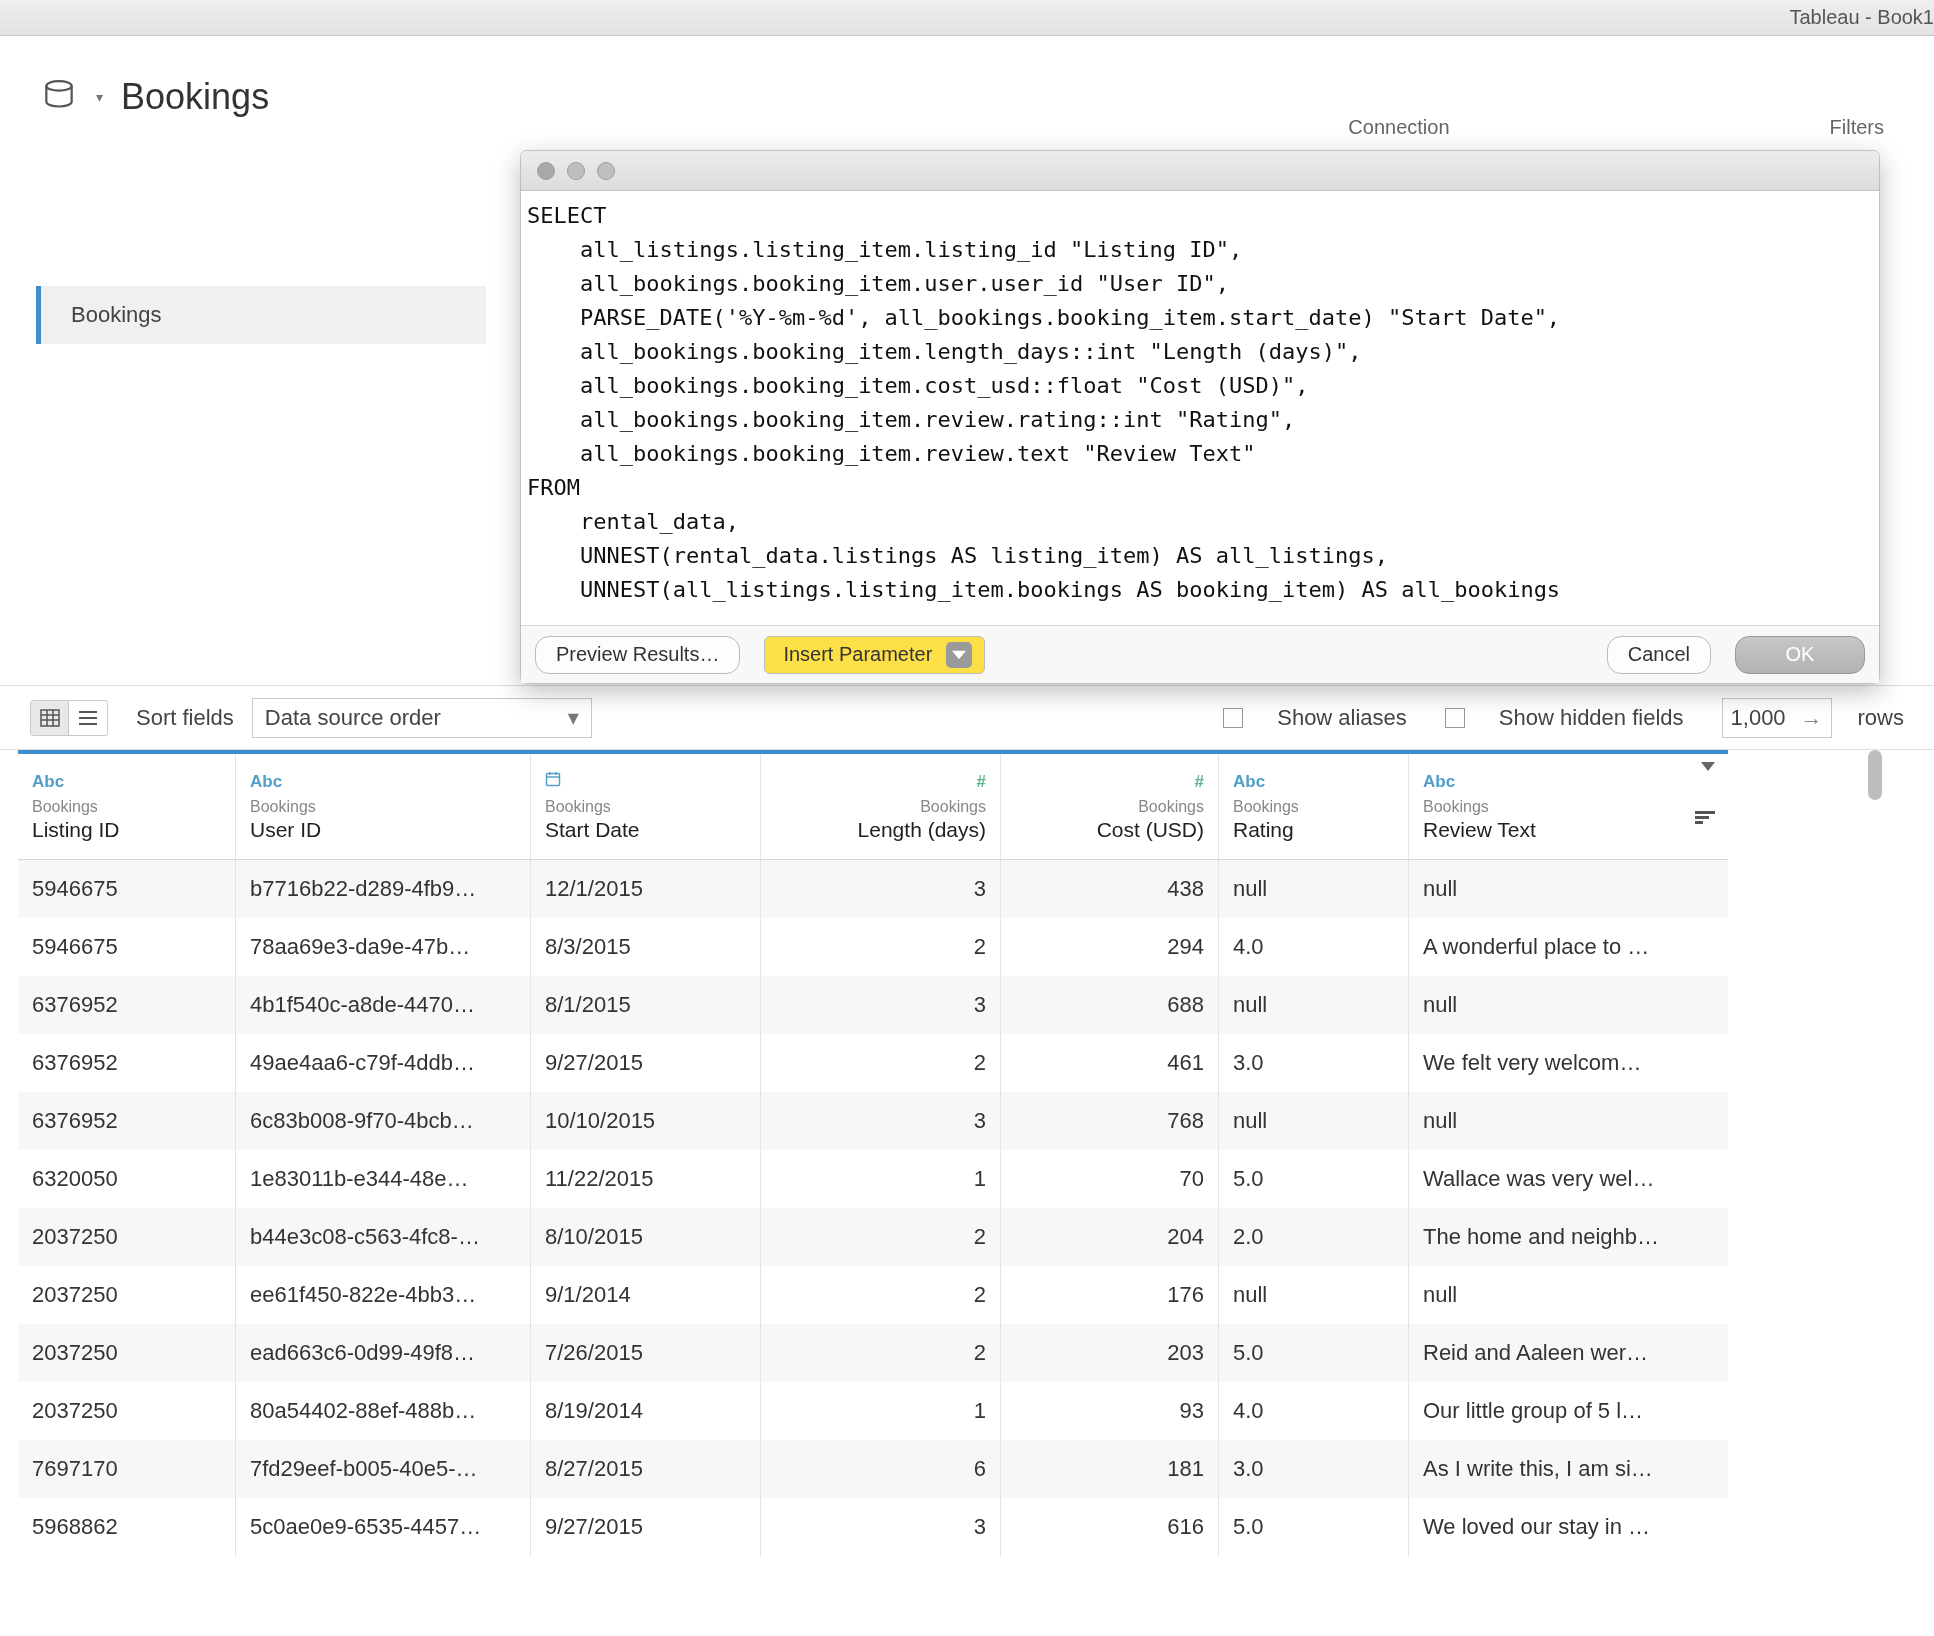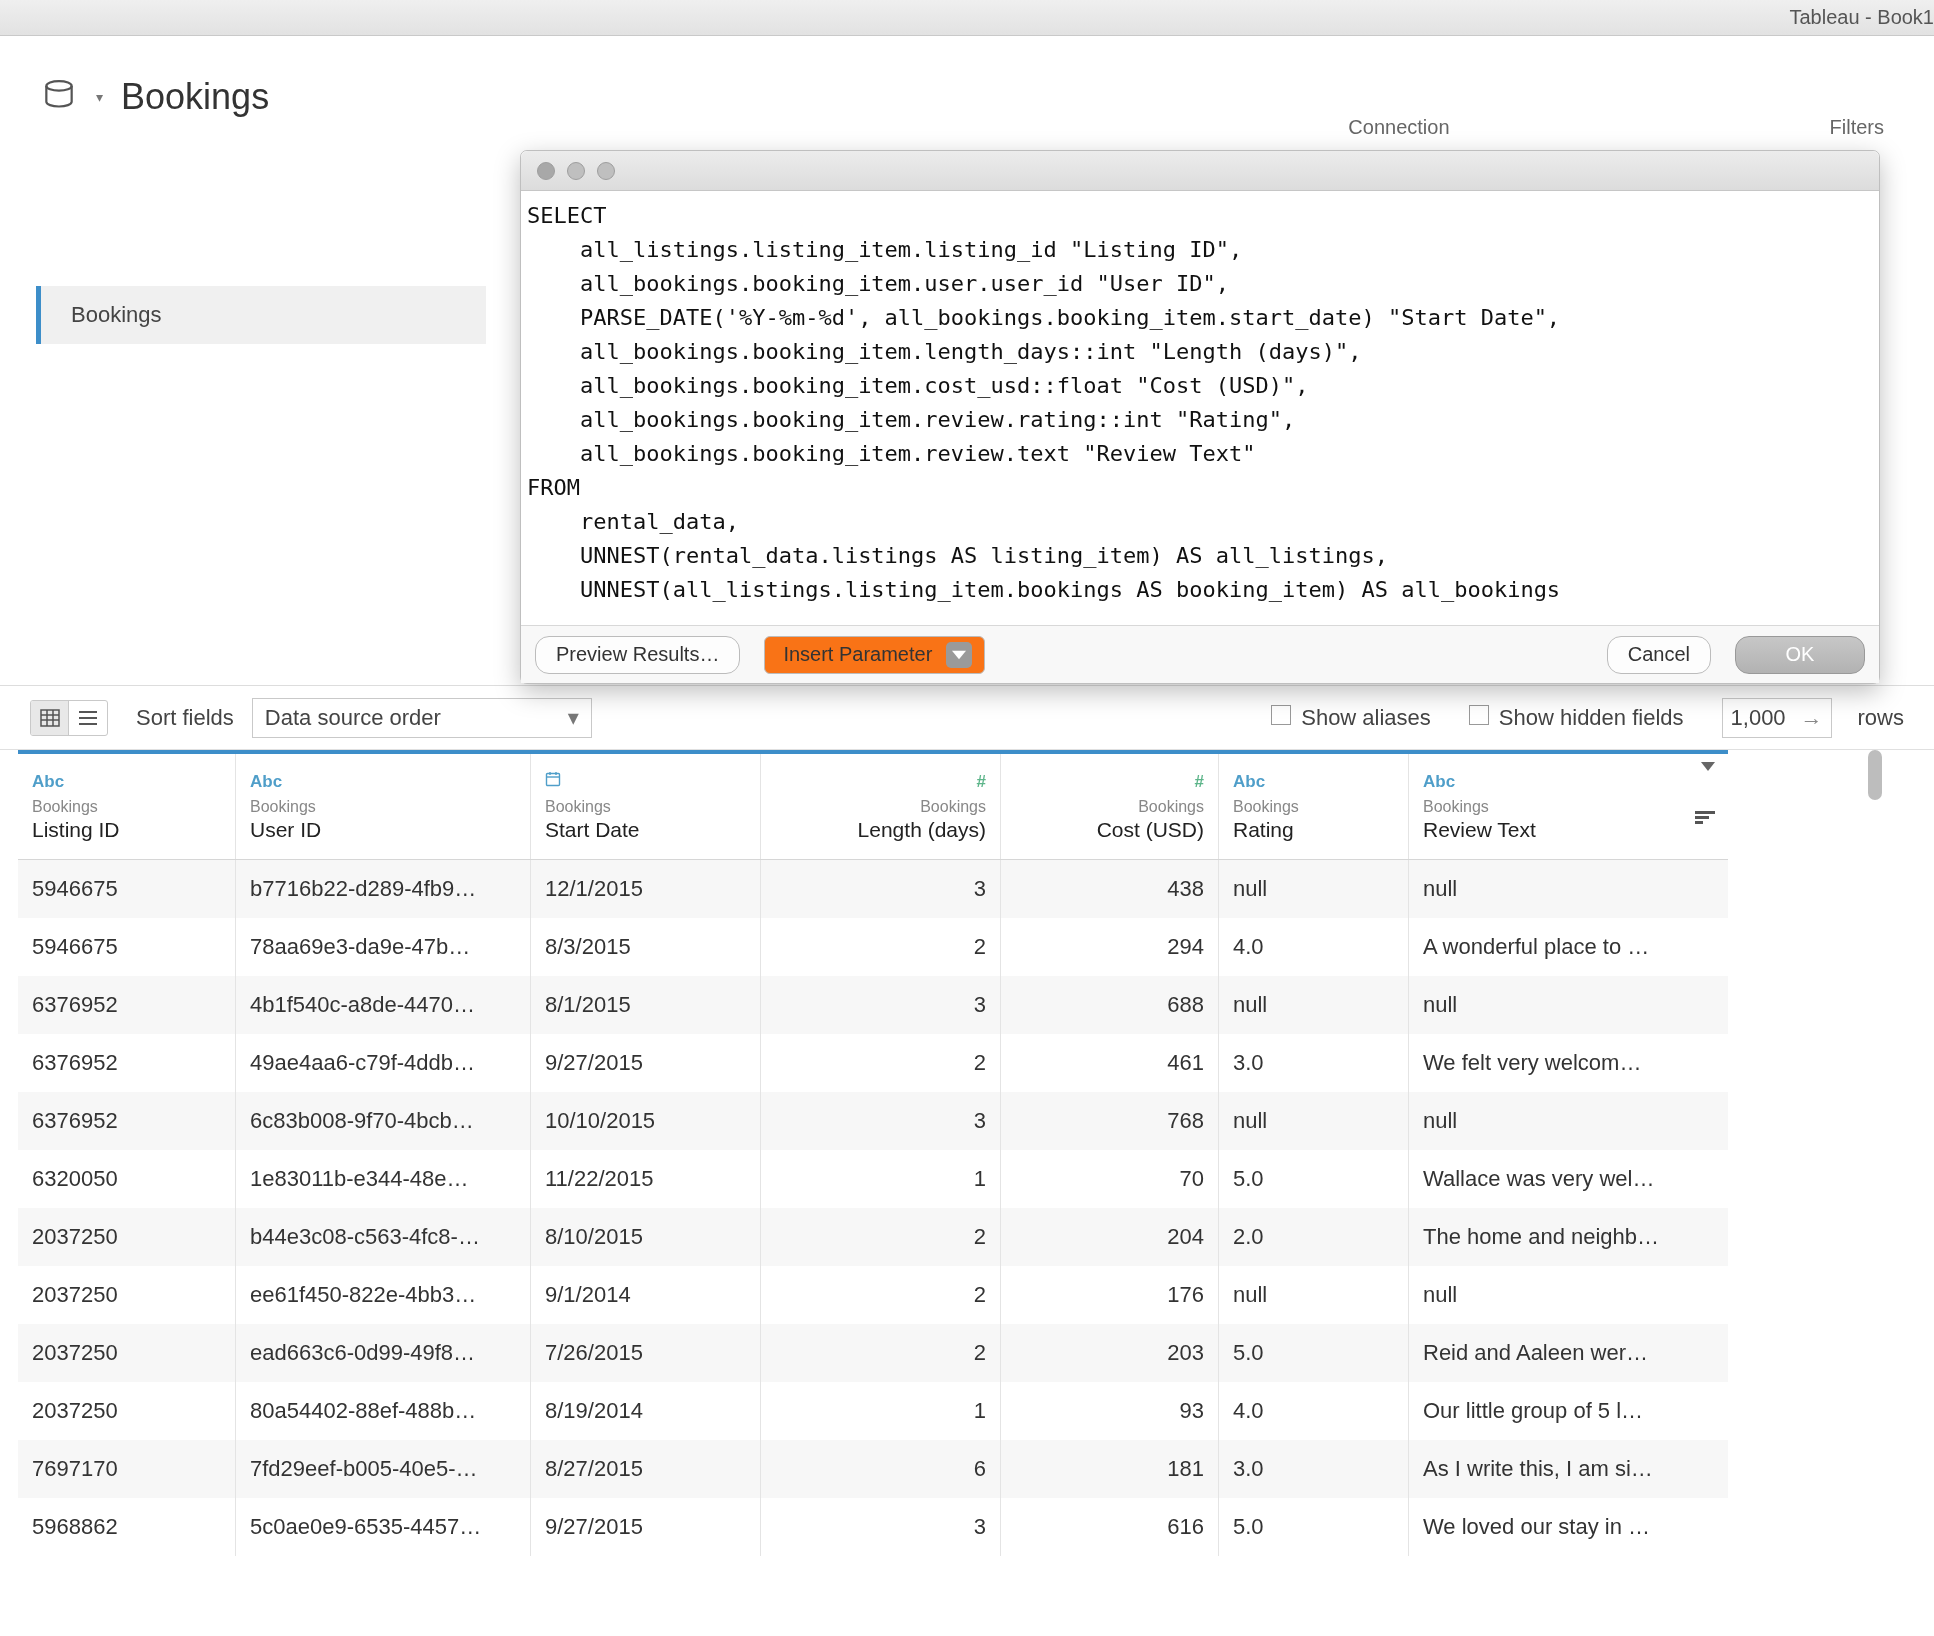--- a/index.html
+++ b/index.html
@@ -138,21 +138,21 @@
       color: #333;
     }
     .param-select {
       height: 38px;
       display: flex;
       align-items: center;
       padding: 0 12px 0 18px;
       border: 1px solid #bcbcbc;
       border-radius: 6px;
       font-size: 20px;
-      background: #f97316;
+      background: #fde047;
       gap: 14px;
     }
     .chev {
       width: 26px; height: 26px;
       background: #9a9a9a;
       border-radius: 5px;
       display:flex; align-items:center; justify-content:center;
     }
     .chev svg { width: 14px; height: 10px; }
     .spacer { flex: 1; }
@@ -180,21 +180,21 @@
     .view-btns span {
       width: 38px; height: 34px; display:flex; align-items:center; justify-content:center;
     }
     .view-btns span:first-child { background:#e8e8e8; border-right:1px solid #c9c9c9; }
     .sort-label { margin-left: 10px; }
     .sort-select {
       display:flex; align-items:center; justify-content:space-between;
       border:1px solid #c9c9c9; height:40px; width:340px; padding:0 12px;
     }
     .checkbox { width:20px; height:20px; border:1.5px solid #999; display:inline-block; margin-right:10px; }
-    .aliases, .hidden { display:flex; align-items:flex-start; }
+    .aliases, .hidden { display:flex; align-items:center;gap:24px; }
     .rows-input {
       border:1px solid #c9c9c9; height:40px; width:110px;
       display:flex; align-items:center; padding:0 8px; justify-content:space-between;
     }
 
     
     .grid-wrap {
       display:flex;
       align-items:flex-start;
     }

